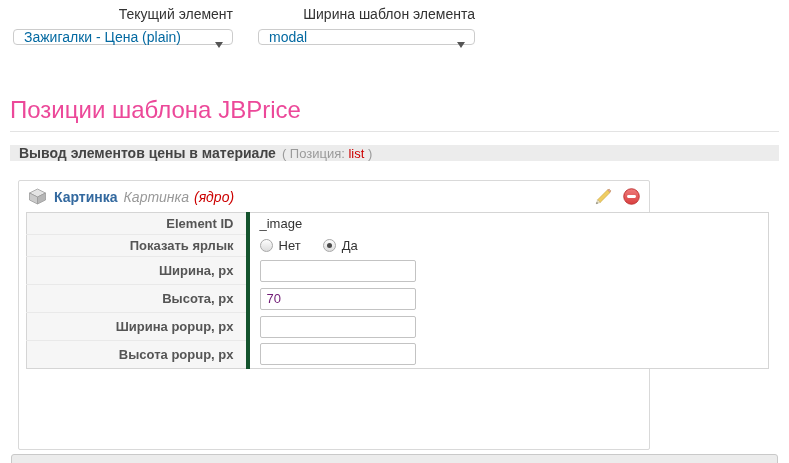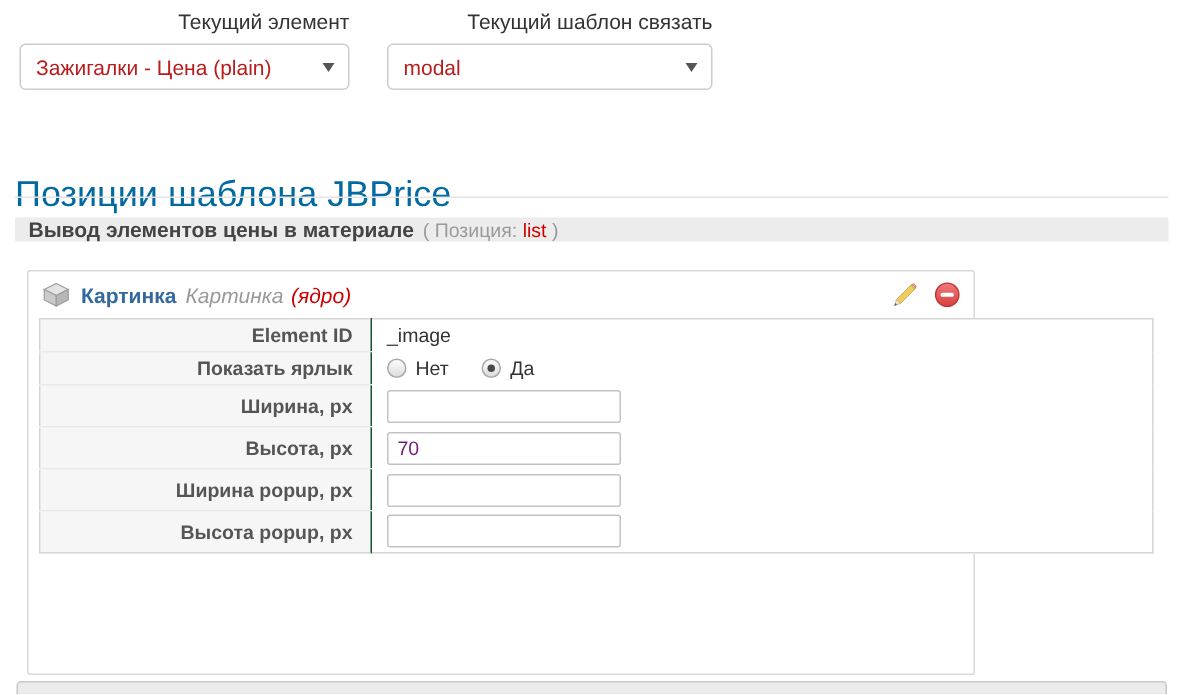--- a/index.html
+++ b/index.html
@@ -5,31 +5,31 @@
   * { margin:0; padding:0; box-sizing:border-box; }
   html,body { background:#fff; }
   body { font-family:"Liberation Sans", sans-serif; color:#333; }
   #screen { position:relative; width:789px; height:463px; background:#fff; overflow:hidden; }
 
   
   .field-group { position:absolute; top:6px;text-align:right; }
   .fg-1 { left:13px; }
   .fg-2 { left:258px; }
   .field-label { font-size:14px; color:#333; display:block; margin-bottom:7px; }
-  .select-box { position:relative; height:31px; border:1px solid #ccc; border-radius:4px;
+  .select-box { position:relative; height:16px; border:1px solid #ccc; border-radius:4px;
                 background:#fff; display:flex; align-items:center; padding:0 24px 0 10px;
-                font-size:14px; color:#b91c1c; cursor:pointer; }
+                font-size:14px; color:#0369a1; cursor:pointer; }
   .sel-1 { width:220px; }
   .sel-2 { width:217px; }
   .caret { position:absolute; right:9px; top:12px; width:0; height:0;
            border-left:4px solid transparent; border-right:4px solid transparent;
            border-top:6px solid #555; }
 
   
-  .page-title { position:absolute; left:10px; top:96px; font-size:24px; font-weight:400; color:#0369a1;margin-top:20px; }
+  .page-title { position:absolute; left:10px; top:96px; font-size:24px; font-weight:400; color:#ec4899; }
   .title-rule { position:absolute; left:10px; right:10px; top:131px; height:0; border-top:1px solid #e3e3e3; }
 
   
   .section-bar { position:absolute; left:10px; top:145px; width:769px; height:16px;
                  background:#ececec; display:flex; align-items:center; padding:0 9px; }
   .section-title { font-size:14px; font-weight:bold; color:#444; }
   .section-pos { font-size:13px; color:#9a9a9a; margin-left:6px; }
   .section-pos .pos-val { color:#c00; }
 
   
@@ -42,21 +42,21 @@
   .el-subtitle { font-size:14px; font-style:italic; color:#999; margin-left:6px; }
   .el-core { font-size:14px; font-style:italic; color:#c00; margin-left:5px; }
   .header-actions { margin-left:auto; display:flex; align-items:center; gap:11px; }
   .action-icon { width:17px; height:17px; cursor:pointer; display:block; }
 
   
   .cfg-table { position:absolute; left:7px; top:31px; width:743px; border-collapse:collapse;
                background:#fff; border:1px solid #d5d5d5; }
   .cfg-table td { font-size:13px; vertical-align:middle; }
   td.lbl { width:221px; background:#f6f6f6; text-align:right; padding:0 12px 0 6px;
-           font-weight:bold; color:#555; border-right:1px solid #14532d;
+           font-weight:bold; color:#555; border-right:4px solid #14532d;
            border-bottom:1px solid #e9e9e9; }
   td.val { padding:0 10px; color:#333; background:#fff; }
   tr.r-desc td { height:50px; }
   tr.r-static td { height:22px; }
   tr.r-input td { height:28px; }
   tr.r-last td.lbl { border-bottom:none; }
   .desc-text { font-size:13px; font-style:italic; color:#9b9b9b; line-height:16px;
                max-width:424px; padding:4px 0; }
   .txt-input { width:156px; height:22px; border:1px solid #c3c3c3; border-radius:2px;
                font-family:Liberation Sans, sans-serif; font-size:13px; color:#701a75;
@@ -79,21 +79,21 @@
 
   <div class="field-group fg-1">
     <span class="field-label">Текущий элемент</span>
     <div class="select-box sel-1">
       <span>Зажигалки - Цена (plain)</span>
       <span class="caret"></span>
     </div>
   </div>
 
   <div class="field-group fg-2">
-    <span class="field-label">Текущий шаблон связать</span>
+    <span class="field-label">Ширина шаблон элемента</span>
     <div class="select-box sel-2">
       <span>modal</span>
       <span class="caret"></span>
     </div>
   </div>
 
   <h1 class="page-title">Позиции шаблона JBPrice</h1>
   <div class="title-rule"></div>
 
   <div class="section-bar">

